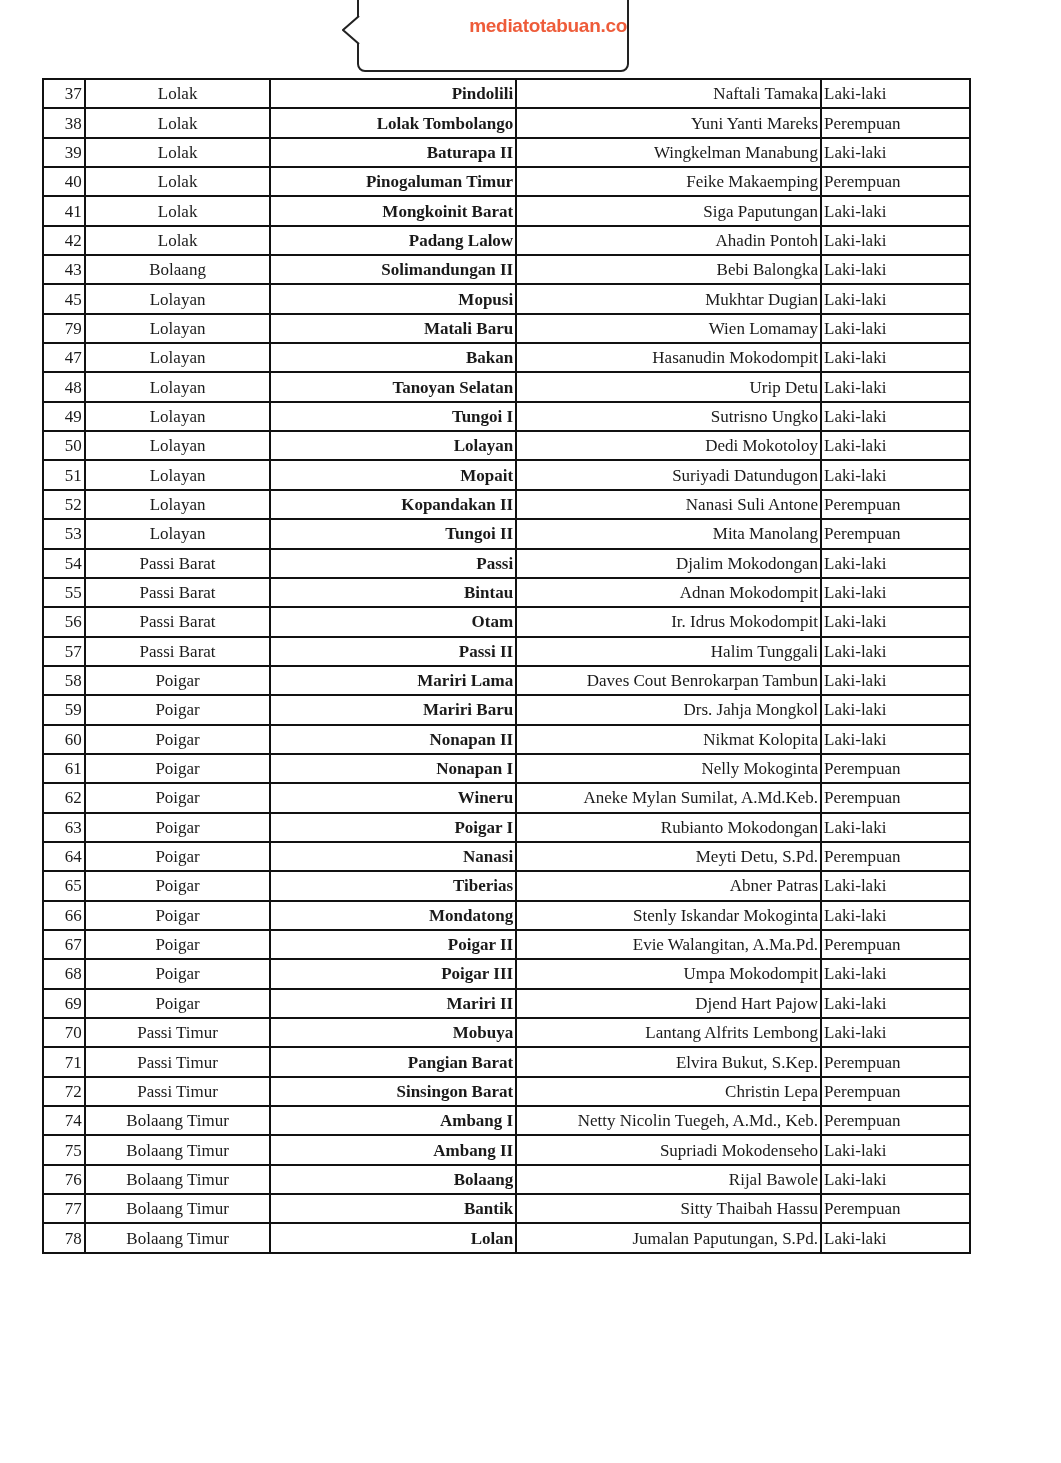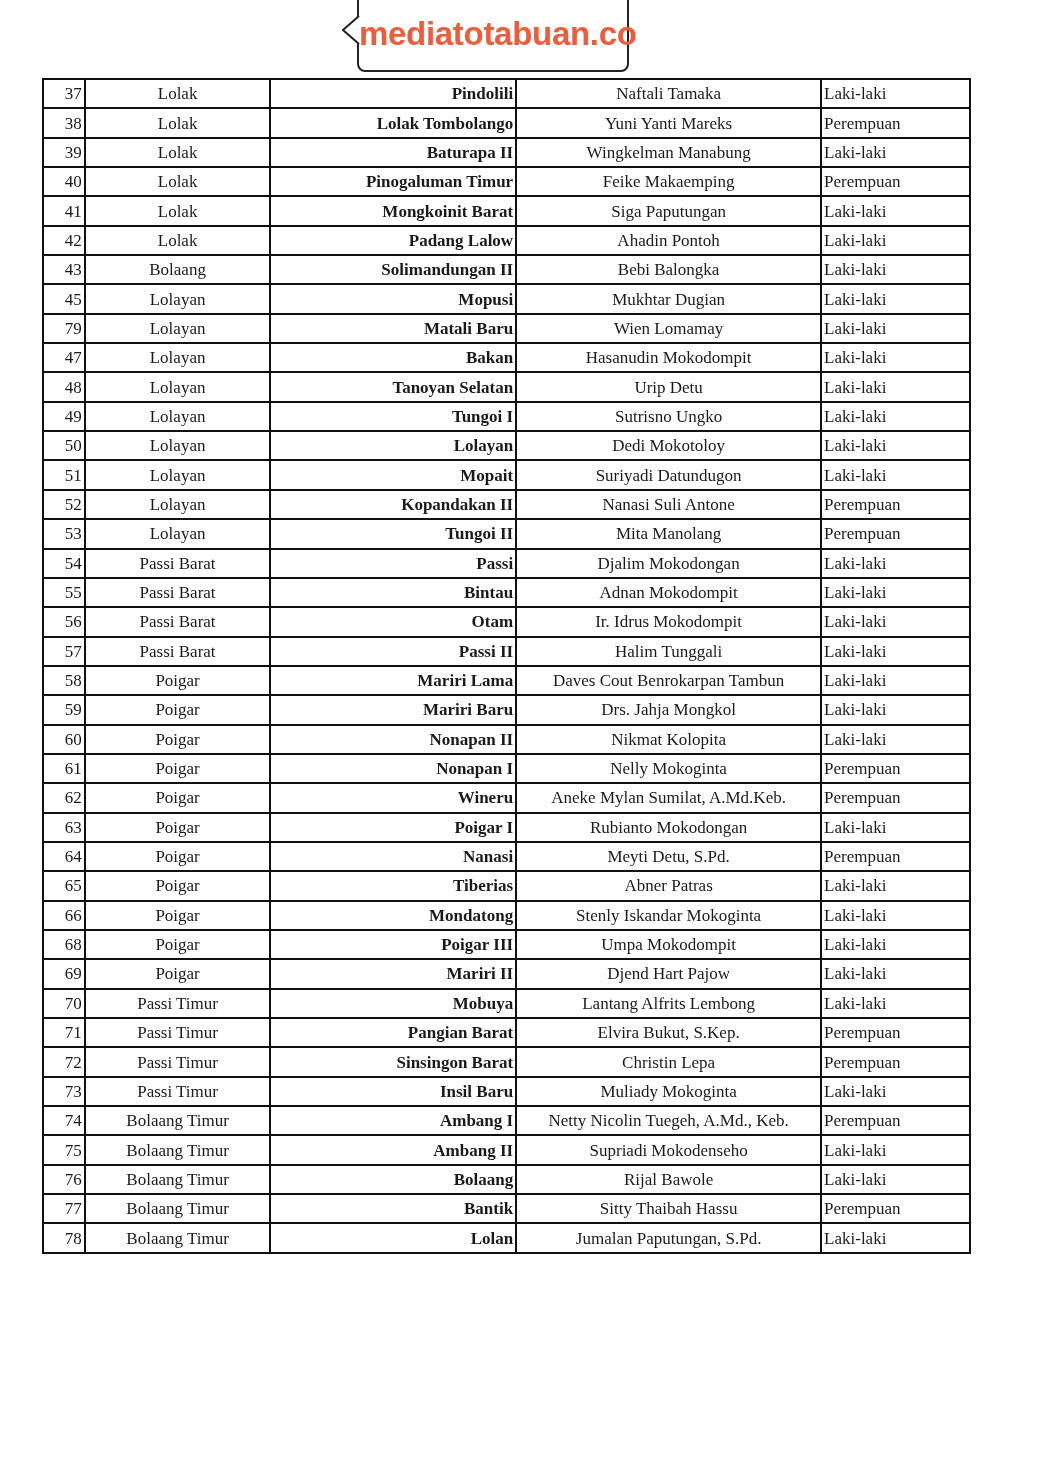--- a/index.html
+++ b/index.html
@@ -42,21 +42,21 @@
       top: 0;
     }
     .watermark-text {
       position: absolute;
       left: 0;
       right: 0;
       top: 25px;
       text-align: right;
       font-family: "Liberation Sans", "DejaVu Sans", sans-serif;
       font-weight: bold;
-      font-size: 33px;
+      font-size: 19px;
       letter-spacing: -0.3px;
       color: #ee5c3a;
     }
     
     .data-table {
       position: absolute;
       left: 42px;
       top: 78px;
       width: 929px;
       border-collapse: collapse;
@@ -70,21 +70,21 @@
       padding: 0 2px;
       font-size: 17px;
       line-height: 27px;
       white-space: nowrap;
       overflow: hidden;
       vertical-align: middle;
     }
     .col-no { width: 41px; text-align: right; }
     .col-kec { width: 182px; text-align: center; font-family: Liberation Serif, serif; }
     .col-desa { width: 241px; text-align: right; font-weight: bold; }
-    .col-nama { width: 299px; text-align: center; }
+    .col-nama { width: 299px; text-align: right; }
     .col-jk { width: 146px; text-align: left; margin-left: 12px; }
   </style>
 </head>
 <body>
 
 <div class="watermark">
   <div class="watermark-text">mediatotabuan.co</div>
 </div>
 <div class="watermark-tail">
   <svg width="20" height="34" viewBox="0 0 20 34">
@@ -299,20 +299,27 @@
         <td class="col-jk">Laki-laki</td>
       </tr>
       <tr>
         <td class="col-no">66</td>
         <td class="col-kec">Poigar</td>
         <td class="col-desa">Mondatong</td>
         <td class="col-nama">Stenly Iskandar Mokoginta</td>
         <td class="col-jk">Laki-laki</td>
       </tr>
       <tr>
+        <td class="col-no">67</td>
+        <td class="col-kec">Poigar</td>
+        <td class="col-desa">Poigar II</td>
+        <td class="col-nama">Evie Walangitan, A.Ma.Pd.</td>
+        <td class="col-jk">Perempuan</td>
+      </tr>
+      <tr>
         <td class="col-no">68</td>
         <td class="col-kec">Poigar</td>
         <td class="col-desa">Poigar III</td>
         <td class="col-nama">Umpa Mokodompit</td>
         <td class="col-jk">Laki-laki</td>
       </tr>
       <tr>
         <td class="col-no">69</td>
         <td class="col-kec">Poigar</td>
         <td class="col-desa">Mariri II</td>
@@ -334,27 +341,20 @@
         <td class="col-jk">Perempuan</td>
       </tr>
       <tr>
         <td class="col-no">72</td>
         <td class="col-kec">Passi Timur</td>
         <td class="col-desa">Sinsingon Barat</td>
         <td class="col-nama">Christin Lepa</td>
         <td class="col-jk">Perempuan</td>
       </tr>
       <tr>
-        <td class="col-no">73</td>
-        <td class="col-kec">Passi Timur</td>
-        <td class="col-desa">Insil Baru</td>
-        <td class="col-nama">Muliady Mokoginta</td>
-        <td class="col-jk">Laki-laki</td>
-      </tr>
-      <tr>
         <td class="col-no">74</td>
         <td class="col-kec">Bolaang Timur</td>
         <td class="col-desa">Ambang I</td>
         <td class="col-nama">Netty Nicolin Tuegeh, A.Md., Keb.</td>
         <td class="col-jk">Perempuan</td>
       </tr>
       <tr>
         <td class="col-no">75</td>
         <td class="col-kec">Bolaang Timur</td>
         <td class="col-desa">Ambang II</td>

